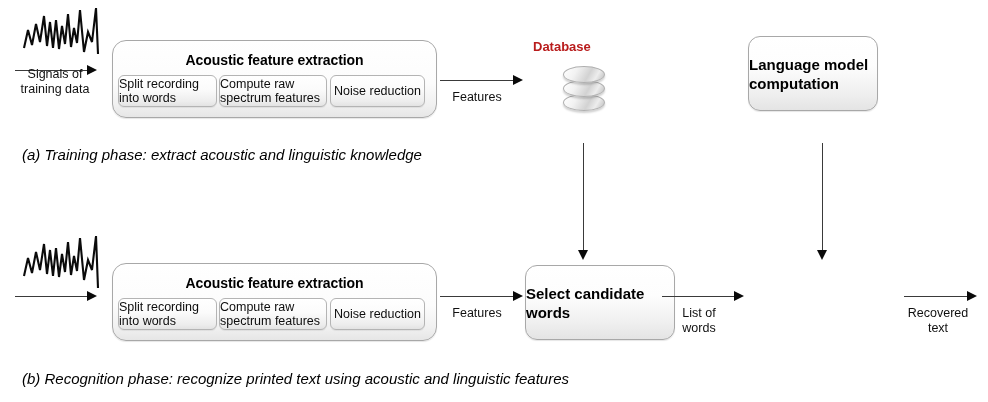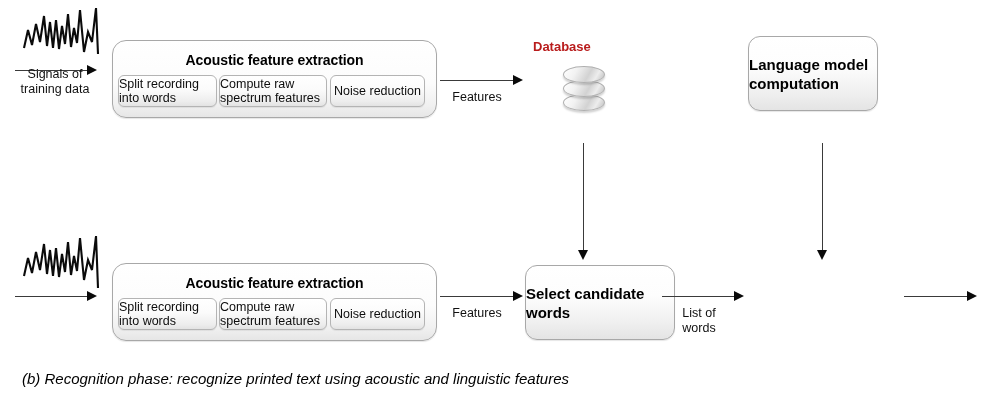--- a/index.html
+++ b/index.html
@@ -163,20 +163,21 @@
     <div class="db-disc" style="top:16px;"></div>
     <div class="db-disc" style="top:2px;"></div>
   </div>
 
   <div class="box" style="left:748px; top:36px; width:130px; height:75px;">
     <div class="box-body">Language
 model
 computation</div>
   </div>
 
+  <div class="caption" style="left:22px; top:146px;">(a) Training phase: extract acoustic and linguistic knowledge</div>
 
   <div class="v-line" style="left:583px; top:143px; height:108px;"></div>
   <div class="v-head" style="left:578px; top:250px;"></div>
 
   <div class="v-line" style="left:822px; top:143px; height:108px;"></div>
   <div class="v-head" style="left:817px; top:250px;"></div>
 
   <svg class="abs" style="left:18px; top:232px;" width="92" height="58" viewBox="0 0 92 58">
     <polyline points="6,44 10,26 14,41 18,20 22,38 26,12 29,42 32,18 35,44 38,16 41,45 44,22 47,40 50,10 53,43 56,24 59,39 62,6 66,48 70,28 74,38 78,4 80,56" fill="none" stroke="#0b0b0b" stroke-width="2.1" stroke-linejoin="miter"></polyline>
   </svg>
@@ -204,16 +205,18 @@
   </div>
 
   <div class="h-line" style="left:662px; top:296px; width:73px;"></div>
   <div class="h-head" style="left:734px; top:291px;"></div>
   <div class="edge-label" style="left:656px; top:306px; width:86px;">List of
 words</div>
 
 
   <div class="h-line" style="left:904px; top:296px; width:64px;"></div>
   <div class="h-head" style="left:967px; top:291px;"></div>
+  <div class="edge-label" style="left:898px; top:306px; width:80px;">Recovered
+text</div>
 
   <div class="caption" style="left:22px; top:370px;">(b) Recognition phase: recognize printed text using acoustic and linguistic features</div>
 
 </div>
 
 </body></html>

